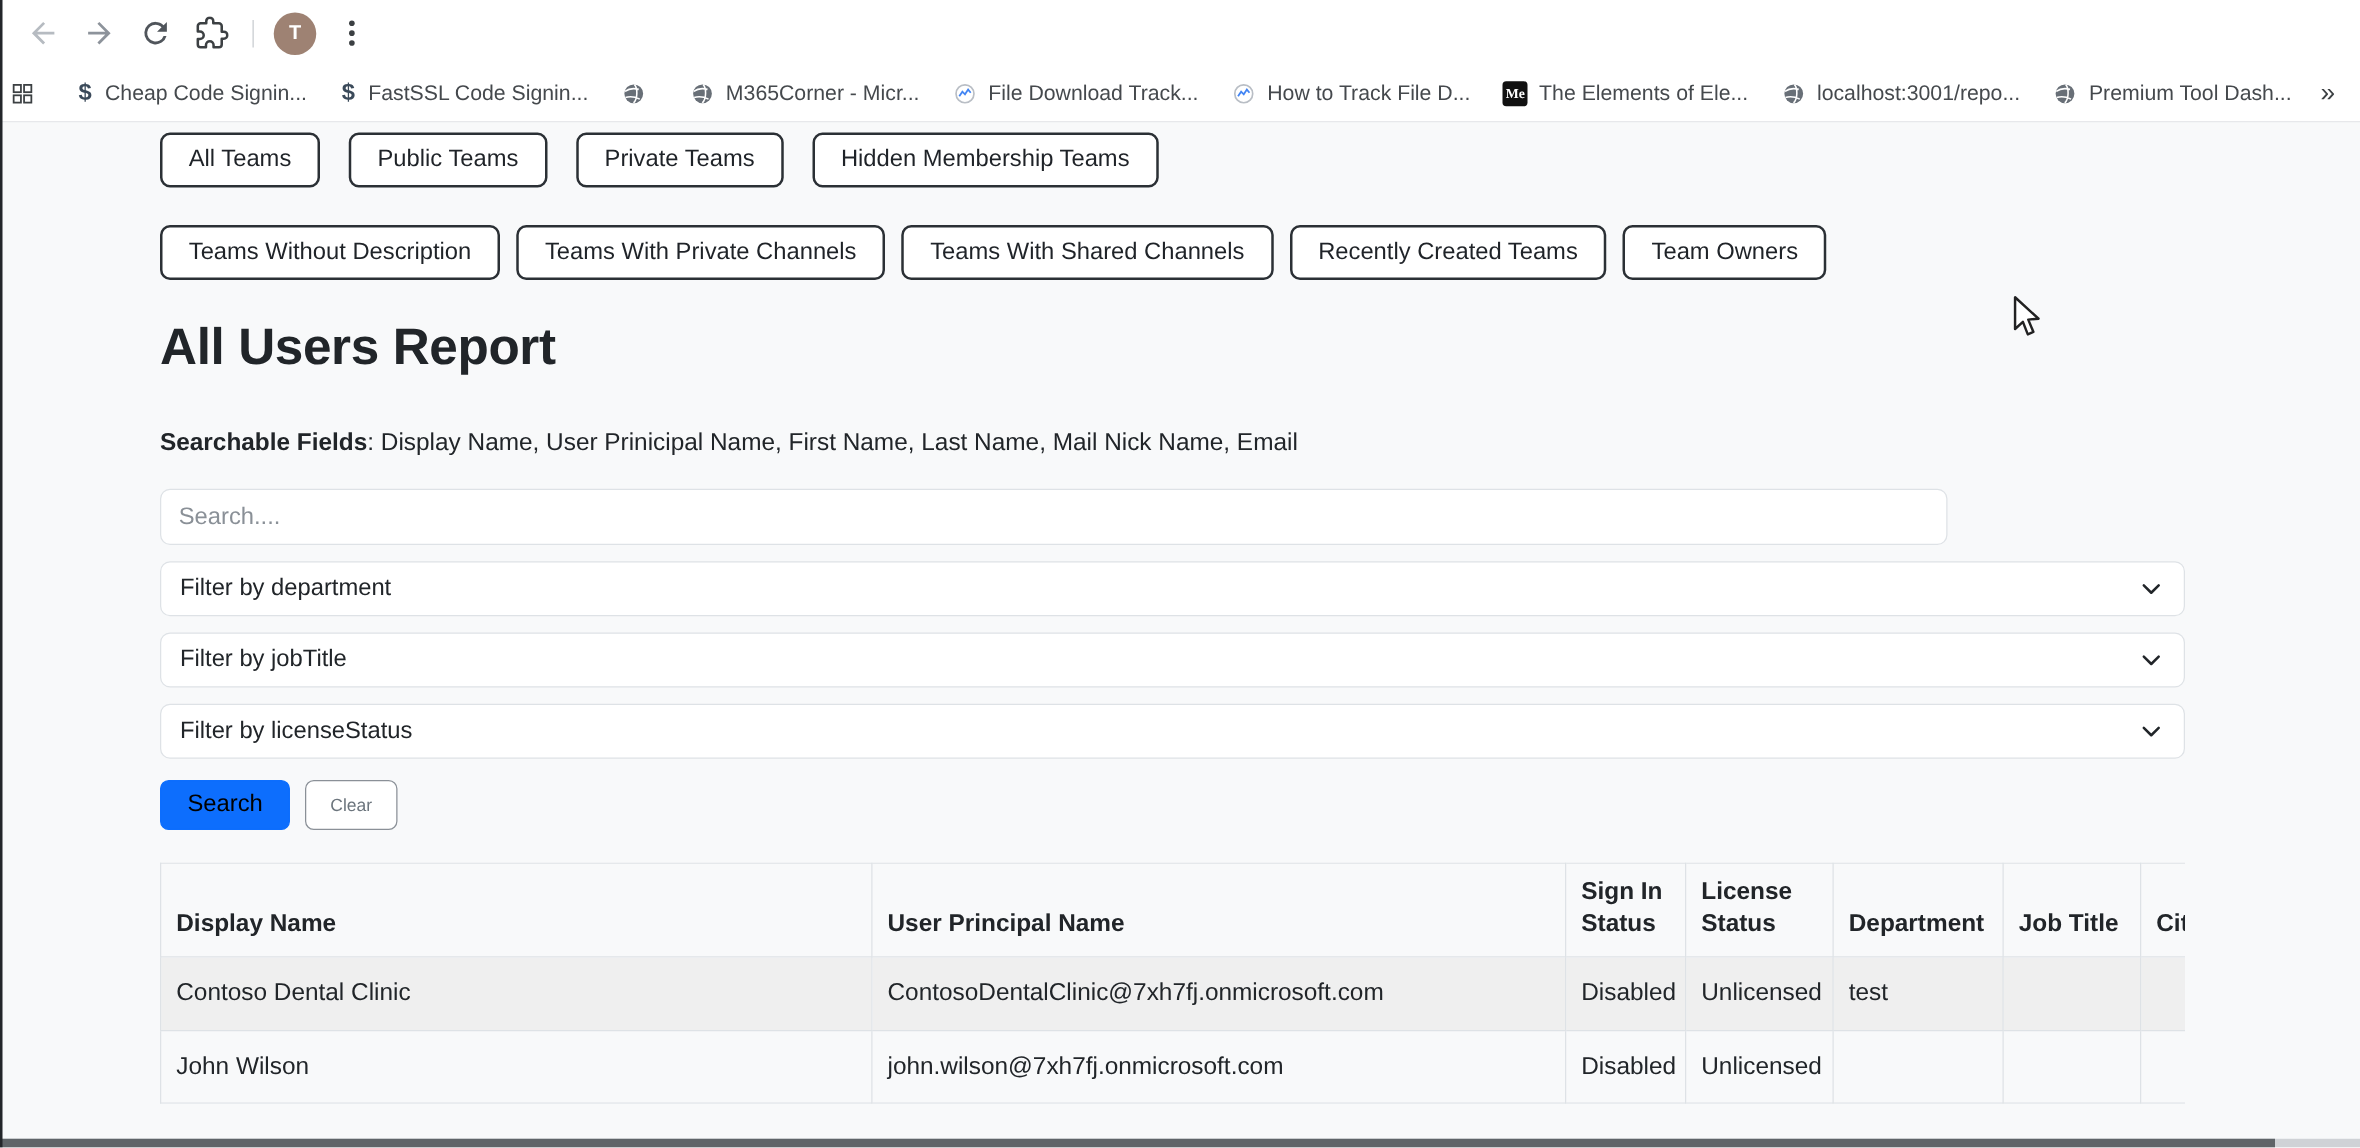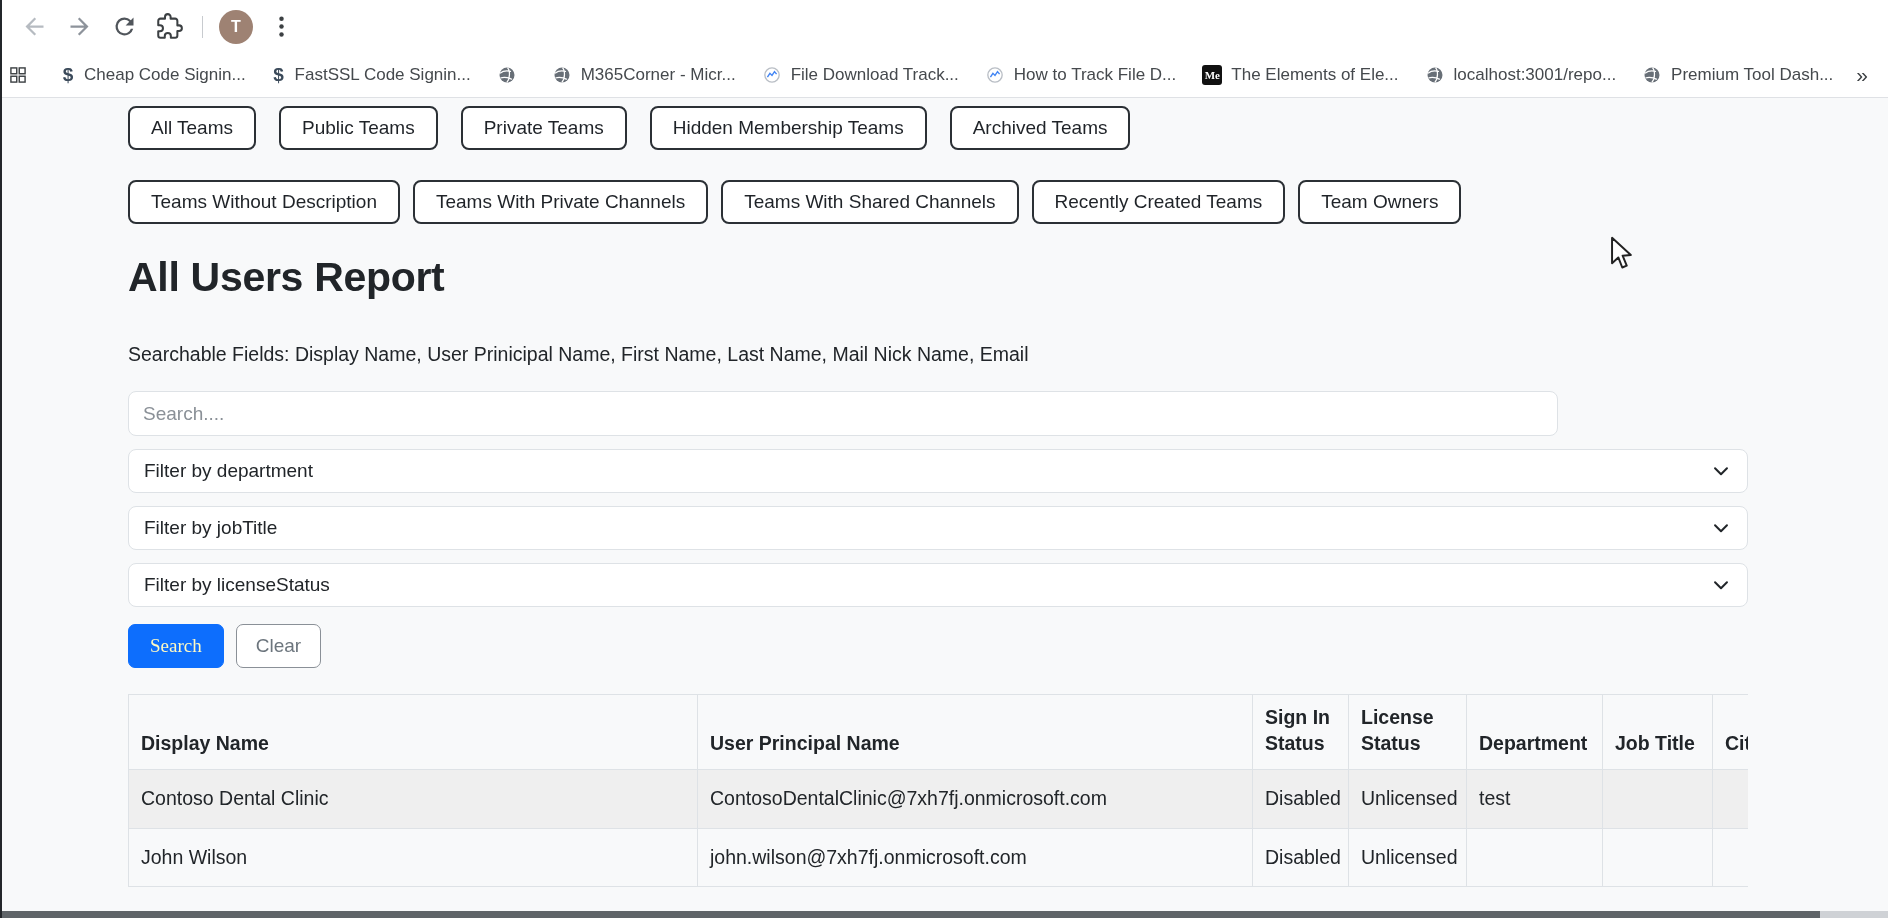--- a/index.html
+++ b/index.html
@@ -50,44 +50,44 @@
   }
   .tabrow { display:flex; }
   .tabrow1 { gap:23px; margin-top:0; }
   .tabrow2 { gap:13px; margin-top:30px; }
   .tabbtn {
     background:#fff; border:2px solid #2b3035; border-radius:8px; color:#1f2328;
     font-family:"Liberation Sans", sans-serif; font-size:19px; padding:9px 21px; white-space:nowrap; cursor:pointer;
   }
   .page-title { font-size:41px; font-weight:700; margin:30px 0 0 0; color:#212529; letter-spacing:-0.3px; }
   .fields-line { margin-top:42px; font-size:19.5px; color:#212529; }
-  .fields-line b { font-weight:400; }
+  .fields-line b { font-weight:700; }
 
   .search-input {
     display:block; margin-top:25px; width:1430px; height:45px; background:#fff;
     border:1px solid #dee2e6; border-radius:8px; font-family:"Liberation Sans", sans-serif;
     font-size:19px; color:#212529; padding:0 14px; outline:none;
   }
   .search-input::placeholder { color:#8a9097; }
 
   .filter {
     width:1620px; height:44px; margin-top:13px; background:#fff; border:1px solid #dee2e6;
     border-radius:8px; display:flex; align-items:center; justify-content:space-between;
     padding:0 15px; font-size:19px; color:#212529; cursor:pointer;
   }
   .chev { width:22px; height:22px; }
 
   .btnrow { display:flex; gap:12px; margin-top:17px; }
   .btn-primary {
-    background:#0d6efd; color:#fef9c3; border:1px solid #0d6efd; border-radius:7px;
-    font-family:Liberation Serif, serif; font-size:19px; padding:8px 21px; cursor:pointer;
+    background:#0d6efd; color:#000000; border:1px solid #0d6efd; border-radius:7px;
+    font-family:Liberation Sans, sans-serif; font-size:19px; padding:8px 21px; cursor:pointer;
   }
   .btn-outline {
     background:#fff; color:#6c757d; border:1px solid #8a9097; border-radius:7px;
-    font-family:"Liberation Sans", sans-serif; font-size:19px; padding:10px 19px; cursor:pointer;
+    font-family:"Liberation Sans", sans-serif; font-size:14px; padding:10px 19px; cursor:pointer;
   }
 
   .tablewrap { margin-top:26px; width:1620px; overflow:hidden; }
   table { border-collapse:collapse; table-layout:fixed; width:1700px; background:transparent; }
   col.c0{width:569px} col.c1{width:555px} col.c2{width:96px} col.c3{width:118px}
   col.c4{width:136px} col.c5{width:110px} col.c6{width:116px}
   th, td { border:1px solid #dee2e6; text-align:left; font-size:19.5px; color:#212529; overflow:hidden;margin-left:28px; }
   thead th { font-weight:700; vertical-align:bottom; padding:10px 12px 13px 12px; height:73px; line-height:1.32; }
   tbody td { padding:16px 12px; line-height:1.3; }
   tbody tr.striped { background:#efefef; }
@@ -199,21 +199,20 @@
 
 </div>
 
 <div class="page">
 
   <div class="tabrow tabrow1">
     <button class="tabbtn">All Teams</button>
     <button class="tabbtn">Public Teams</button>
     <button class="tabbtn">Private Teams</button>
     <button class="tabbtn">Hidden Membership Teams</button>
-    <button class="tabbtn">Archived Teams</button>
   </div>
 
   <div class="tabrow tabrow2">
     <button class="tabbtn">Teams Without Description</button>
     <button class="tabbtn">Teams With Private Channels</button>
     <button class="tabbtn">Teams With Shared Channels</button>
     <button class="tabbtn">Recently Created Teams</button>
     <button class="tabbtn">Team Owners</button>
   </div>
 

